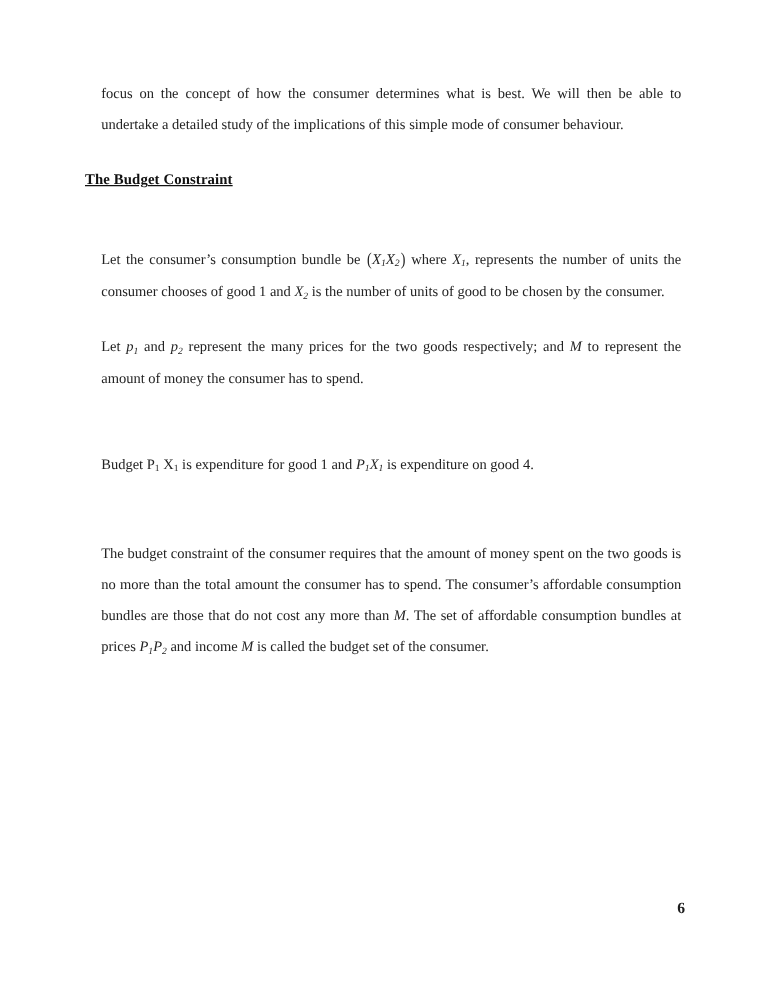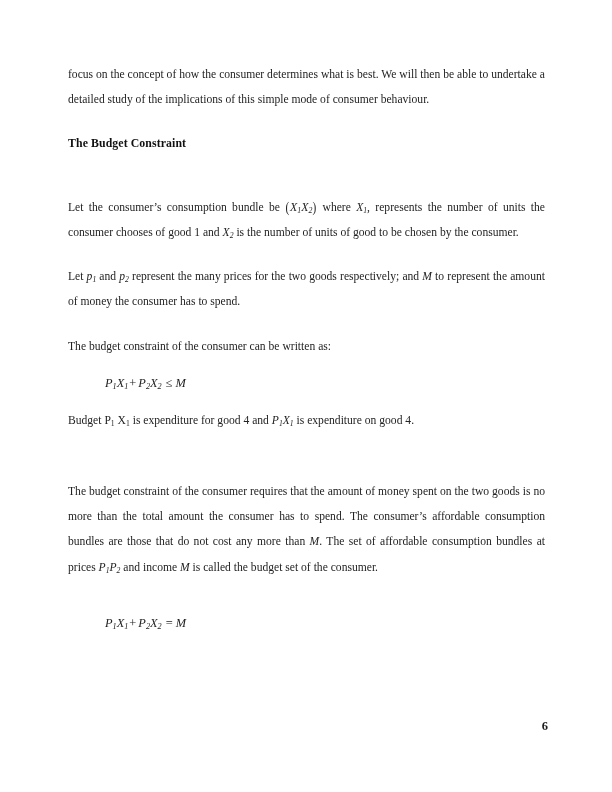--- a/index.html
+++ b/index.html
@@ -16,36 +16,37 @@
     font-family: "Liberation Serif", "DejaVu Serif", serif;
     color: #1a1a1a;
   }
   .content {
     position: absolute;
     left: 68px;
     top: 62px;
     width: 477px;
   }
   p.body-par {
-    margin: 0 0 0 0;
+    margin: 0 0 0 13px;
     font-size: 11.6px;
     line-height: 25.2px;
     text-align: justify;
     text-justify: inter-word;
     color: #232323;
   }
   .gap-sm { height: 12px; }
   .gap-md { height: 19px; }
   .gap-xl { height: 46px; }
 
   h2.section-heading {
     margin: 0;
     font-size: 11.8px;
     font-weight: bold;
     line-height: 25.2px;
+    text-decoration: underline;
     color: #111;
     letter-spacing: .1px;
   }
 
   
   .equation {
     margin: 0;
     padding-left: 37px;
     font-size: 12.4px;
     line-height: 25px;
@@ -121,48 +122,41 @@
     </p>
 
     <div class="gap-md"></div>
 
     <p class="body-par">
       <span>Let </span><span class="inline-math"><span class="mi">p</span><sub>1</sub></span><span> and </span><span class="inline-math"><span class="mi">p</span><sub>2</sub></span><span> represent the many prices for the two goods respectively; and </span><span class="inline-math">M</span><span> to represent the amount of money the consumer has to spend.</span>
     </p>
 
     <div class="gap-md"></div>
 
-    <p class="body-par">The budget constraint of the consumer can be written as:</p>
 
     <div class="gap-sm"></div>
 
-    <div class="equation">
-      <span class="mi">P</span><sub>1</sub><span class="mi">X</span><sub>1</sub><span class="mop">+</span><span class="mi">P</span><sub>2</sub><span class="mi">X</span><sub>2</sub><span class="mrel">≤</span><span class="mi">M</span>
-    </div>
 
     <div class="gap-sm"></div>
 
     <p class="body-par">
-      <span>Budget P</span><sub class="upright-math">1</sub><span> X</span><sub class="upright-math">1</sub><span> is expenditure for good 4 and </span><span class="inline-math"><span class="mi">P</span><sub>1</sub><span class="mi">X</span><sub>1</sub></span><span> is expenditure on good 4.</span>
+      <span>Budget P</span><sub class="upright-math">1</sub><span> X</span><sub class="upright-math">1</sub><span> is expenditure for good 1 and </span><span class="inline-math"><span class="mi">P</span><sub>1</sub><span class="mi">X</span><sub>1</sub></span><span> is expenditure on good 4.</span>
     </p>
 
     <div class="gap-xl"></div>
 
     <p class="body-par">
       <span>The budget constraint of the consumer requires that the amount of money spent on the two goods is no more than the total amount the consumer has to spend.  The consumer’s affordable consumption bundles are those that do not cost any more than </span><span class="inline-math">M</span><span>.  The set of affordable consumption bundles at prices </span><span class="inline-math"><span class="mi">P</span><sub>1</sub><span class="mi">P</span><sub>2</sub></span><span> and income </span><span class="inline-math">M</span><span> is called the budget set of the consumer.</span>
     </p>
 
     <div class="gap-md"></div>
 
 
     <div class="gap-sm"></div>
 
-    <div class="equation">
-      <span class="mi">P</span><sub>1</sub><span class="mi">X</span><sub>1</sub><span class="mop">+</span><span class="mi">P</span><sub>2</sub><span class="mi">X</span><sub>2</sub><span class="mrel">=</span><span class="mi">M</span>
-    </div>
 
     <div class="gap-sm"></div>
 
 
   </div>
 
   <div class="page-number">6</div>
 </div>
 
 </body></html>

